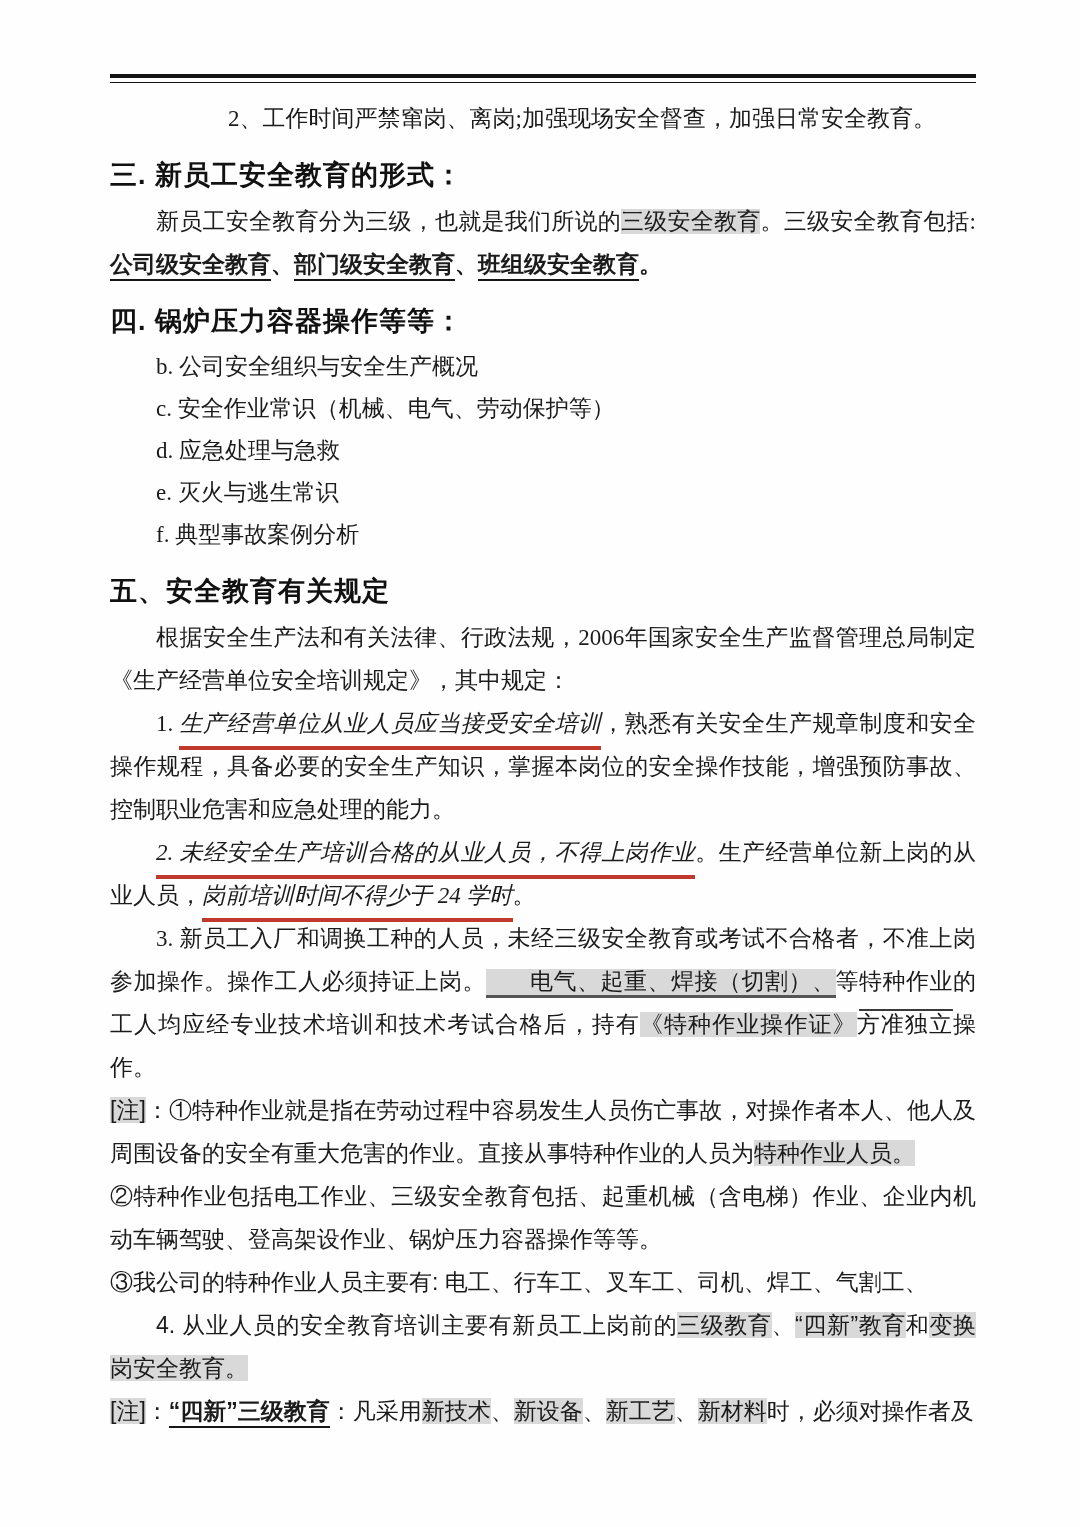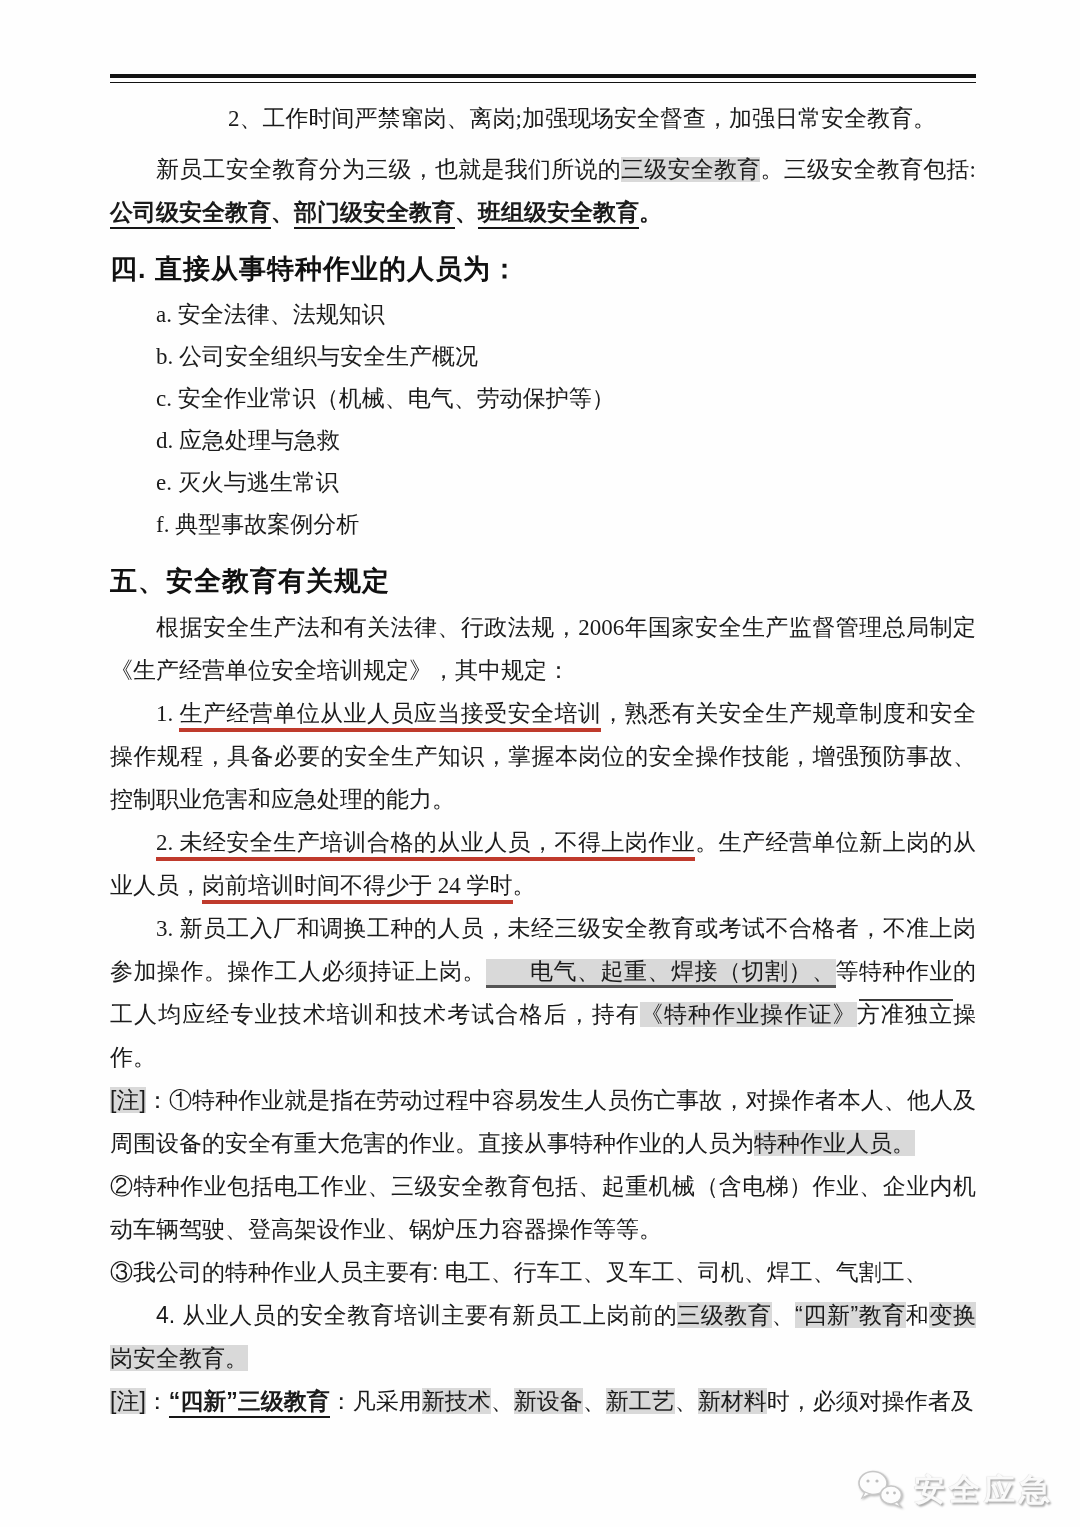--- a/index.html
+++ b/index.html
@@ -43,21 +43,21 @@
     margin:18px 0 0 0;
     line-height:34px;
     letter-spacing:1px;
   }
   .para{margin-top:8px;}
   .list{margin:8px 0 0 46px;}
   .list p{margin:0;line-height:42px;font-size:23px;text-align:left;}
   .cont{margin-top:0;}
   
   .hl{background:#d9d9d9;}
-  .redline{border-bottom:4px solid #bf3a2c;padding-bottom:2px;}
+  .redline{border-bottom:4px solid #bf3a2c;padding-bottom:10px;font-style:italic;}
   .u{border-bottom:2px solid #3a3a3a;padding-bottom:15px;}
   .hlu{background:#d9d9d9;border-bottom:3px solid #555;padding-bottom:1px;padding-left:44px;}
   .bu{
     font-weight:700;
     font-family:"Liberation Sans", sans-serif;
     border-bottom:2.5px solid #161616;
     padding-bottom:2px;
   }
   .b{font-weight:700;font-family:"Liberation Sans", sans-serif;}
   
@@ -77,27 +77,27 @@
 </style>
 </head>
 <body>
 
 <div class="page">
 
   <div class="rule"></div>
 
   <p class="body serif intro-item">2、工作时间严禁窜岗、离岗;加强现场安全督查，加强日常安全教育。</p>
 
+  <h2 class="heading">三. 新员工安全教育的形式：</h2>
 
   <p class="body serif para indent"><span>新员工安全教育分为三级，也就是我们所说的</span><span class="hl">三级安全教育</span><span>。三级安全教育包括: </span><span class="bu">公司级安全教育</span><span class="b">、</span><span class="bu">部门级安全教育</span><span class="b">、</span><span class="bu">班组级安全教育</span><span class="b">。</span></p>
 
-  <h2 class="heading">四. 直接从事特种作业的人员为：</h2>
+  <h2 class="heading">四. 锅炉压力容器操作等等：</h2>
 
   <div class="list serif">
-    <p class="body">a. 安全法律、法规知识</p>
     <p class="body">b. 公司安全组织与安全生产概况</p>
     <p class="body">c. 安全作业常识（机械、电气、劳动保护等）</p>
     <p class="body">d. 应急处理与急救</p>
     <p class="body">e. 灭火与逃生常识</p>
     <p class="body">f. 典型事故案例分析</p>
   </div>
 
   <h2 class="heading">五、安全教育有关规定</h2>
 
   <p class="body serif para indent">根据安全生产法和有关法律、行政法规，2006年国家安全生产监督管理总局制定《生产经营单位安全培训规定》，其中规定：</p>
@@ -111,29 +111,14 @@
   <p class="body sans cont"><span class="hl">[注]</span><span>：①特种作业就是指在劳动过程中容易发生人员伤亡事故，对操作者本人、他人及周围设备的安全有重大危害的作业。直接从事特种作业的人员为</span><span class="hl">特种作业人员。</span></p>
 
   <p class="body sans cont">②特种作业包括电工作业、三级安全教育包括、起重机械（含电梯）作业、企业内机动车辆驾驶、登高架设作业、锅炉压力容器操作等等。</p>
 
   <p class="body sans cont">③我公司的特种作业人员主要有: 电工、行车工、叉车工、司机、焊工、气割工、</p>
 
   <p class="body sans cont indent"><span>4. 从业人员的安全教育培训主要有新员工上岗前的</span><span class="hl">三级教育</span><span>、</span><span class="hl">“四新”教育</span><span>和</span><span class="hl">变换岗安全教育。</span></p>
 
   <p class="body sans cont"><span class="hl">[注]</span><span>：</span><span class="bu">“四新”三级教育</span><span>：凡采用</span><span class="hl">新技术</span><span>、</span><span class="hl">新设备</span><span>、</span><span class="hl">新工艺</span><span>、</span><span class="hl">新材料</span><span>时，必须对操作者及</span></p>
 
-  <div class="watermark">
-    <span class="wm-icon">
-      <svg width="50" height="42" viewBox="0 0 50 42" xmlns="http://www.w3.org/2000/svg">
-        <ellipse cx="17" cy="14" rx="14" ry="11.5" fill="#fdfdfd" stroke="#c7c7c7" stroke-width="1.6"></ellipse>
-        <path d="M9 23 L6 29 L14 25 Z" fill="#fdfdfd" stroke="#c7c7c7" stroke-width="1.2"></path>
-        <circle cx="12" cy="12" r="1.6" fill="#bdbdbd"></circle>
-        <circle cx="21" cy="12" r="1.6" fill="#bdbdbd"></circle>
-        <ellipse cx="35" cy="26" rx="10.5" ry="9" fill="#fdfdfd" stroke="#c7c7c7" stroke-width="1.6"></ellipse>
-        <path d="M41 33 L45 38 L37 35 Z" fill="#fdfdfd" stroke="#c7c7c7" stroke-width="1.2"></path>
-        <circle cx="31.5" cy="24" r="1.4" fill="#bdbdbd"></circle>
-        <circle cx="38.5" cy="24" r="1.4" fill="#bdbdbd"></circle>
-      </svg>
-    </span>
-    <span class="wm-text">安全应急</span>
-  </div>
 
 </div>
 
 </body></html>

